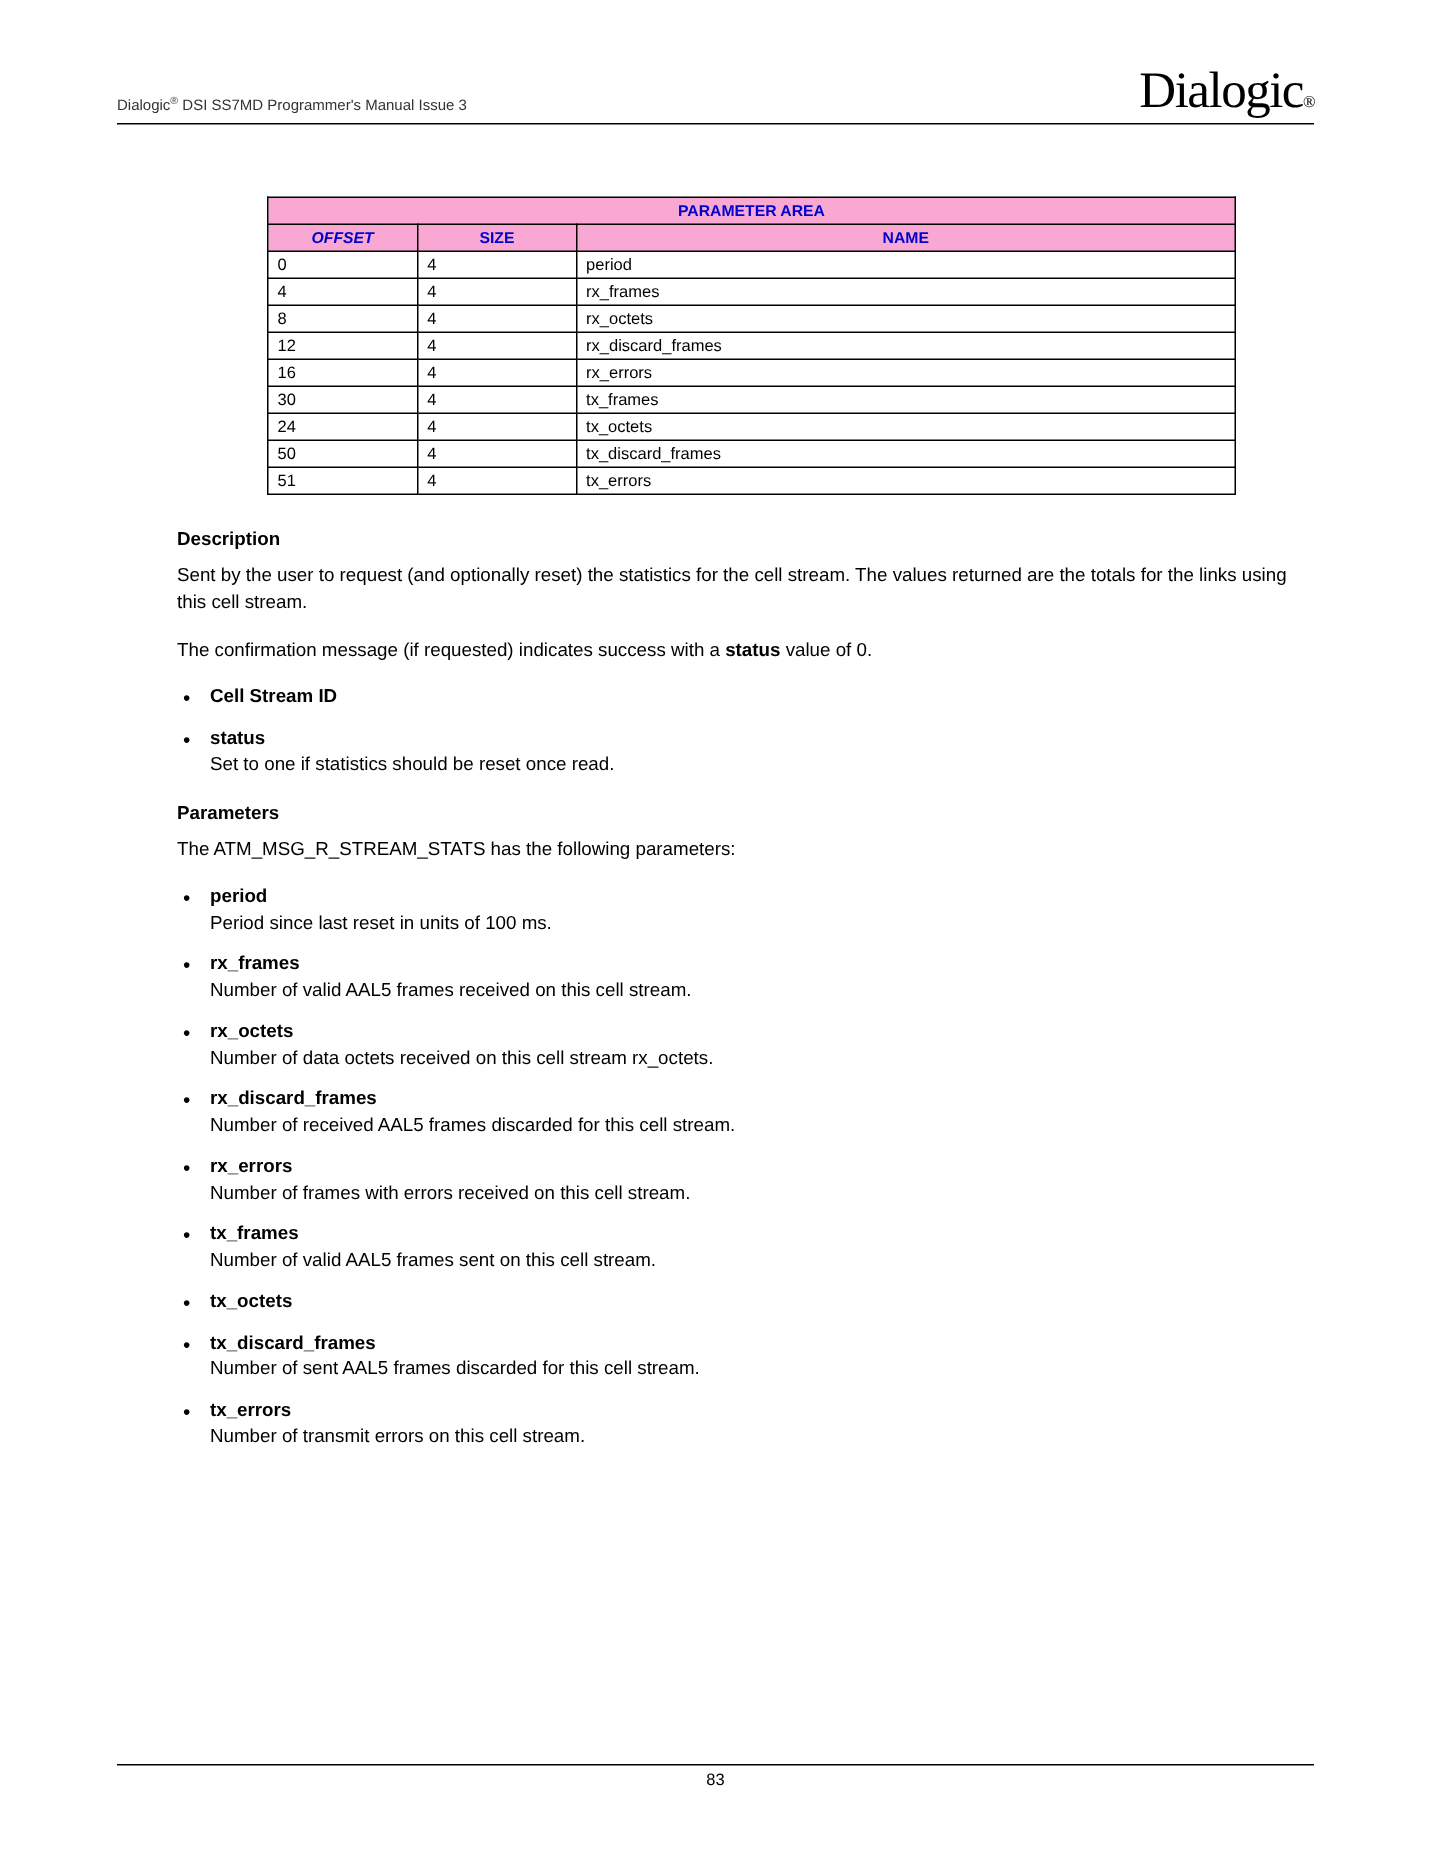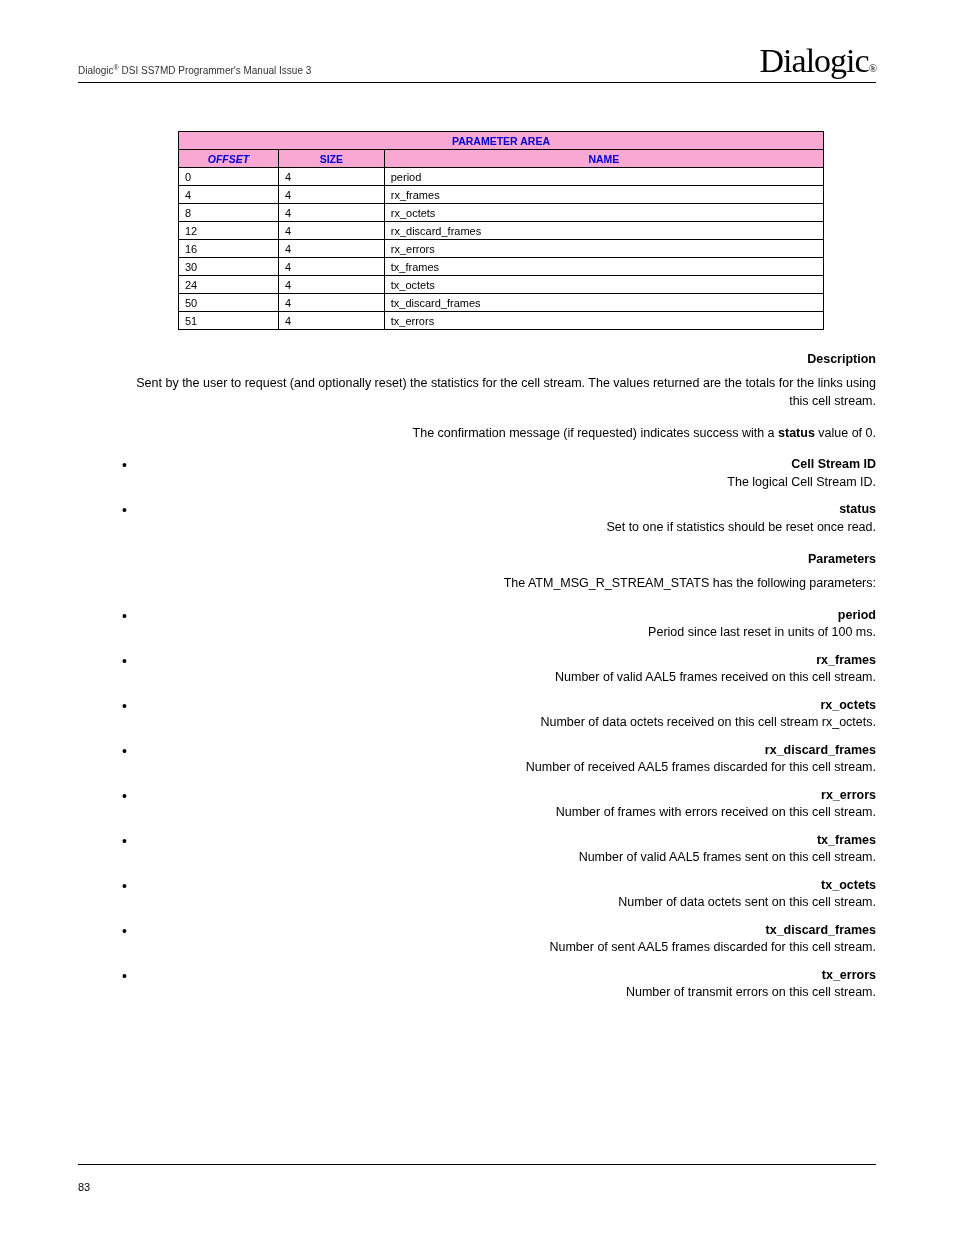--- a/index.html
+++ b/index.html
@@ -27,21 +27,21 @@
     padding-bottom: 4px;
   }
   .header-left sup { font-size: 7px; vertical-align: super; }
   .logo {
     font-family: "Times New Roman", serif;
     font-size: 34px;
     font-weight: 400;
     letter-spacing: -1px;
   }
   .logo .reg { font-size: 11px; vertical-align: baseline; }
-  .content { padding-left: 40px; text-align: right; }
+  .content { padding-left: 40px; }
   table.param {
     width: 646px;
     margin-left: 100px;
     border-collapse: collapse;
     font-size: 11px;
     margin-bottom: 22px;
   }
   table.param th, table.param td {
     border: 1px solid #000;
     padding: 2px 6px;
@@ -87,23 +87,23 @@
     font-size: 14px;
   }
   .term { font-weight: bold; display: block; }
   .def { display: block; }
   .footer {
     position: absolute;
     bottom: 42px;
     left: 78px;
     right: 78px;
     border-top: 1px solid #000;
-    text-align: left;
+    text-align: center;
     font-size: 11px;
-    padding-top: 16px;
+    padding-top: 4px;
   }
 </style>
 </head>
 <body>
 
 <div class="header-row">
   <div class="header-left">
     <span>Dialogic</span><sup>®</sup><span> DSI SS7MD Programmer's Manual  Issue 3</span>
   </div>
   <div class="logo">
@@ -175,21 +175,20 @@
 
   <div class="sec-head">Description</div>
   <p class="para">Sent by the user to request (and optionally reset) the statistics for the cell stream. The values returned are the totals for the links using this cell stream.</p>
   <p class="para">
     <span>The confirmation message (if requested) indicates success with a </span><b>status</b><span> value of 0.</span>
   </p>
 
   <ul class="defs">
     <li>
       <span class="term">Cell Stream ID</span>
-      <span class="def">The logical Cell Stream ID.</span>
     </li>
     <li>
       <span class="term">status</span>
       <span class="def">Set to one if statistics should be reset once read.</span>
     </li>
   </ul>
 
   <div class="sec-head">Parameters</div>
   <p class="para">The ATM_MSG_R_STREAM_STATS has the following parameters:</p>
 
@@ -213,21 +212,20 @@
     <li>
         <span class="term">rx_errors</span>
         <span class="def">Number of frames with errors received on this cell stream.</span>
       </li>
     <li>
         <span class="term">tx_frames</span>
         <span class="def">Number of valid AAL5 frames sent on this cell stream.</span>
       </li>
     <li>
         <span class="term">tx_octets</span>
-        <span class="def">Number of data octets sent on this cell stream.</span>
       </li>
     <li>
         <span class="term">tx_discard_frames</span>
         <span class="def">Number of sent AAL5 frames discarded for this cell stream.</span>
       </li>
     <li>
         <span class="term">tx_errors</span>
         <span class="def">Number of transmit errors on this cell stream.</span>
       </li>
   </ul>

